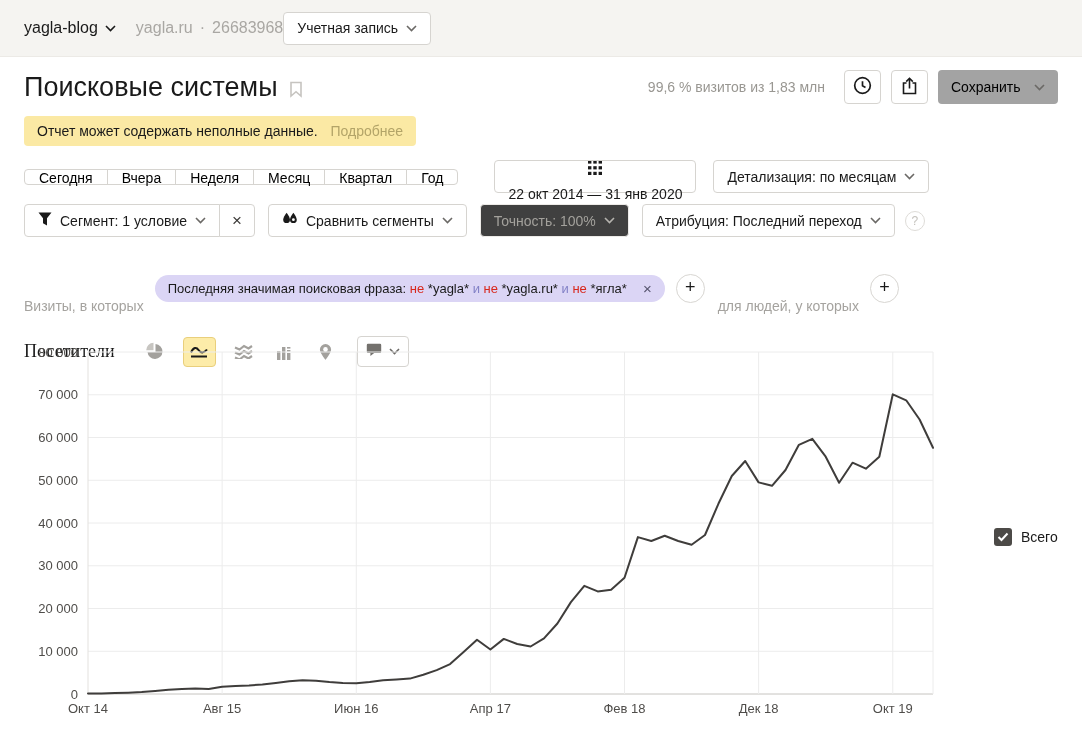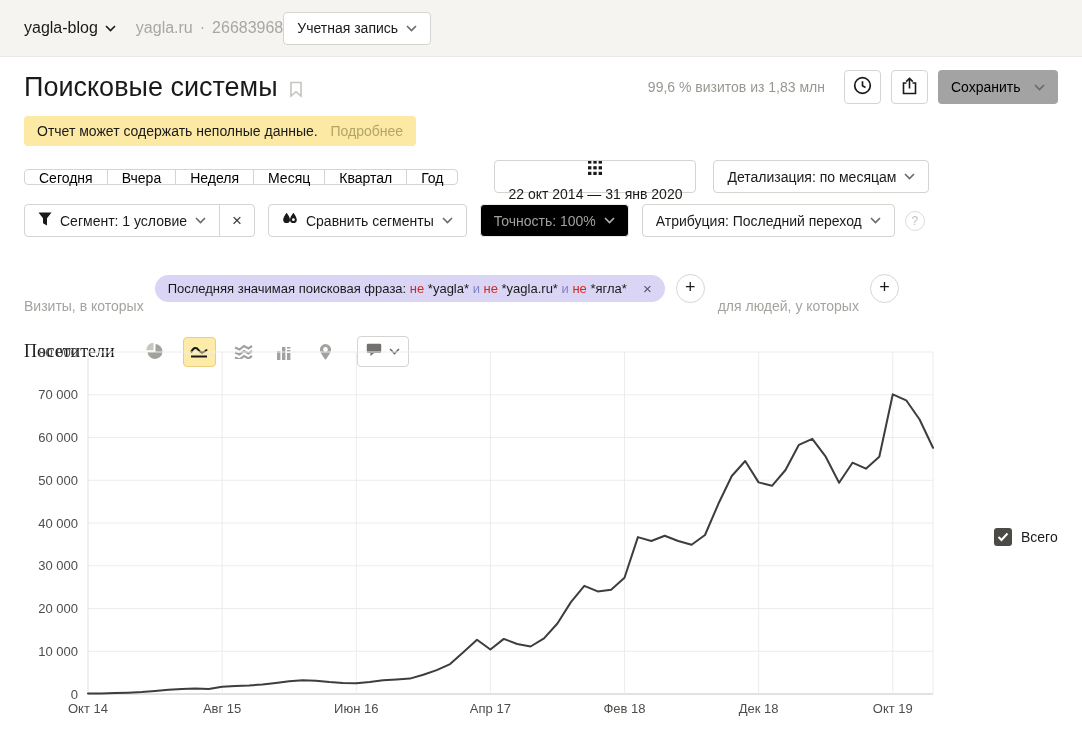--- a/index.html
+++ b/index.html
@@ -60,21 +60,21 @@
   .seg-tabs .tab:first-child { border-radius:4px 0 0 4px; margin-left:0; }
   .seg-tabs .tab:last-child { border-radius:0 4px 4px 0; }
   .date-btn { margin-left:36px;flex-direction:column; }
   .detail-btn { margin-left:17px; }
   
   .segment-row { display:flex; align-items:center; margin-top:11px; }
   .group { display:inline-flex; }
   .group .btn:first-child { border-radius:4px 0 0 4px; }
   .group .btn:last-child { border-radius:0 4px 4px 0; margin-left:-1px; padding:0 12px; }
   .compare-btn { margin-left:13px; }
-  .accuracy-btn { margin-left:13px; background:#000000; border-color:#edebe8; color:#a3a19c; }
+  .accuracy-btn { margin-left:13px; background:#404040; border-color:#edebe8; color:#a3a19c; }
   .attribution-btn { margin-left:13px; }
   .help-circle {
     width:20px; height:20px; border:1px solid #dedcd8; border-radius:50%;
     color:#c3c1bc; font-size:12px; display:inline-flex; align-items:center; justify-content:center;
     margin-left:10px; cursor:pointer; background:#fff;
   }
   
   .filter-row { display:flex; align-items:center; margin-top:25px; font-size:14px; }
   .muted { color:#a5a39f;margin-top:36px; }
   .chip {

